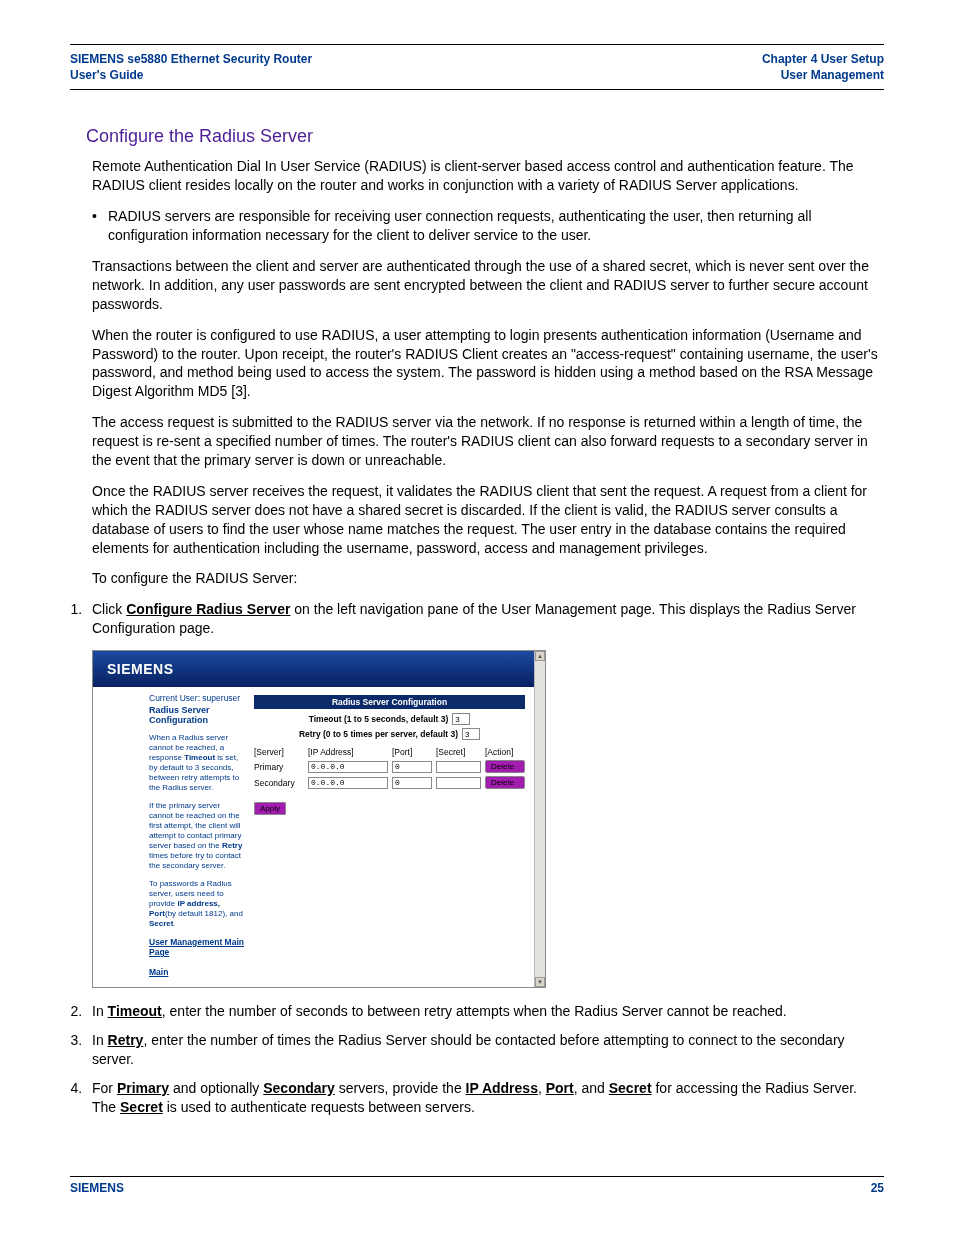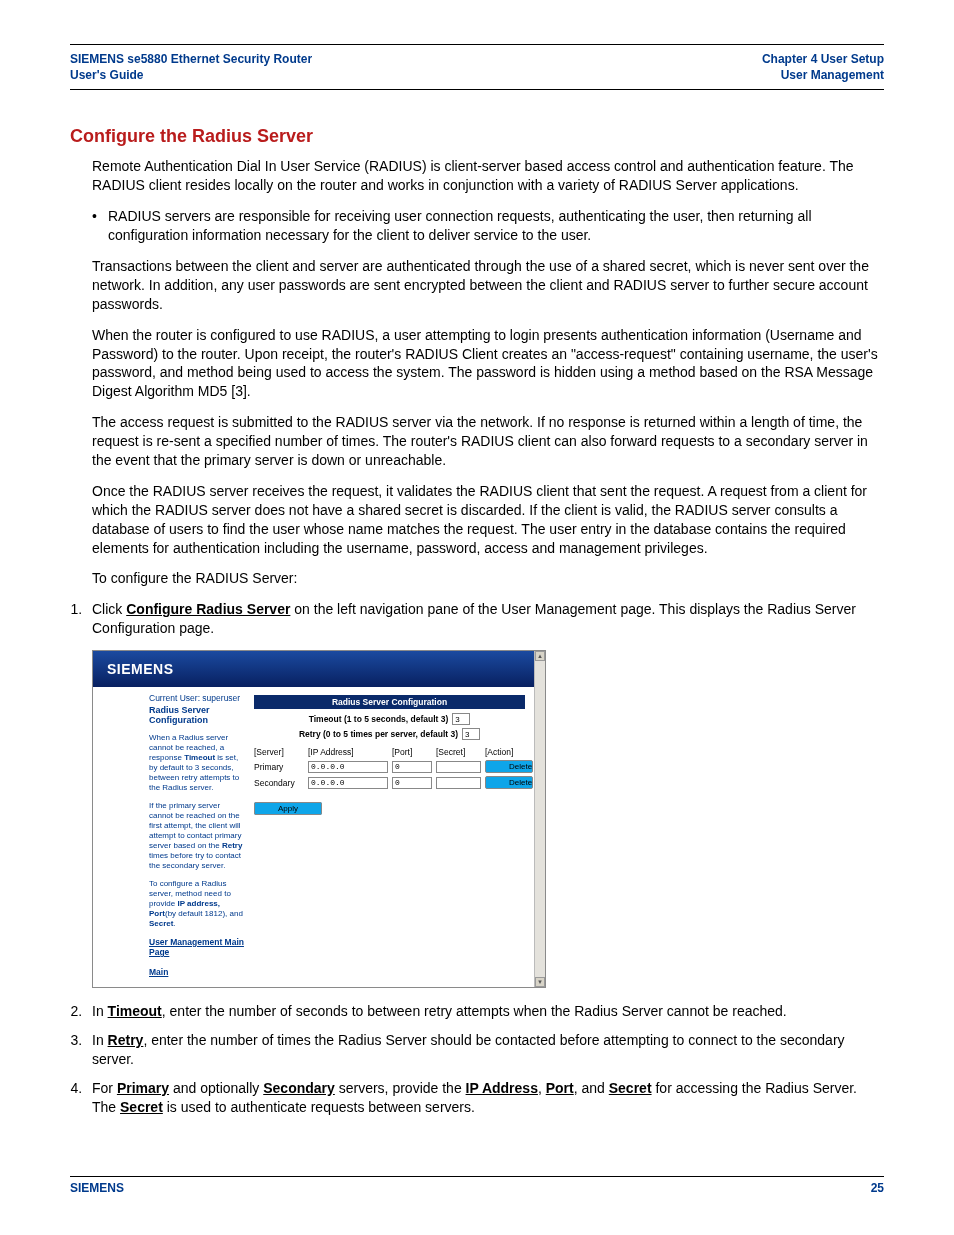--- a/index.html
+++ b/index.html
@@ -22,24 +22,24 @@
     justify-content: space-between;
     font-size: 12px;
     font-weight: bold;
     color: #003a8c;
     line-height: 1.35;
   }
   .header-left, .header-right { }
   .header-right { text-align: right; }
   .rule-bottom { border-top: 1px solid #000; margin-top: 6px; margin-bottom: 36px; }
   h2.section-title {
-    color: #b91c1c;
+    color: #4c1d95;
     font-size: 18px;
-    font-weight: bold;
-    margin: 0 0 10px 0;
+    font-weight: normal;
+    margin: 0 0 10px 16px;
   }
   .body-text {
     font-size: 14px;
     line-height: 1.35;
     margin: 0 0 12px 0;
   }
   .indent { margin-left: 22px; }
   ul.bullets { list-style: none; padding: 0; margin: 0 0 12px 22px; }
   ul.bullets li { position: relative; padding-left: 16px; font-size: 14px; line-height: 1.35; margin-bottom: 8px; }
   ul.bullets li::before { content: "•"; position: absolute; left: 0; top: 0; }
@@ -123,23 +123,23 @@
     margin-bottom: 4px;
   }
   .cfg-row { display: flex; align-items: center; justify-content: center; margin-bottom: 3px; gap: 4px; font-size: 8.5px; font-weight: bold; }
   .cfg-row input { font-size: 8px; width: 18px; height: 12px; box-sizing: border-box; padding: 0 2px; border:1px solid #888; }
   .tbl { margin-top: 7px; }
   .tbl-head, .tbl-row { display: grid; grid-template-columns: 50px 80px 40px 45px 40px; gap: 4px; align-items: center; font-size: 8.5px; margin-bottom: 3px; }
   .tbl-head span { text-align: left; }
   .tbl-row input { font-size: 8px; height: 12px; box-sizing: border-box; padding: 0 2px; border:1px solid #888; width:100%;font-family:Liberation Mono, monospace; }
   .btn {
     font-size: 8px;
-    padding: 1px 23px;
+    padding: 1px 5px;
     border: 1px solid #888;
-    background: #0ea5e9;
+    background: #a21caf;
     border-radius: 2px;
     cursor: default;
   }
   .apply-row { margin-top: 14px; }
 
   .footer {
     position: absolute;
     left: 70px; right: 70px;
     bottom: 40px;
   }
@@ -202,21 +202,21 @@
       <div class="shot-left">
         <div class="cu">Current User: superuser</div>
         <div class="pt">Radius Server Configuration</div>
         <div class="blk">
           <span>When a Radius server cannot be reached, a response </span><span class="sb">Timeout</span><span> is set, by default to 3 seconds, between retry attempts to the Radius server.</span>
         </div>
         <div class="blk">
           <span>If the primary server cannot be reached on the first attempt, the client will attempt to contact primary server based on the </span><span class="sb">Retry</span><span> times before try to contact the secondary server.</span>
         </div>
         <div class="blk">
-          <span>To configure a Radius server, method need to provide </span><span class="sb">IP address, Port</span><span>(by default 1812), and </span><span class="sb">Secret</span><span>.</span>
+          <span>To passwords a Radius server, users need to provide </span><span class="sb">IP address, Port</span><span>(by default 1812), and </span><span class="sb">Secret</span><span>.</span>
         </div>
         <div class="lnk">User Management Main Page</div>
         <div class="lnk">Main</div>
       </div>
       <div class="shot-right">
         <div class="cfg-title">Radius Server Configuration</div>
         <div class="cfg-row">
           <span>Timeout (1 to 5 seconds, default 3)</span>
           <input value="3" style="">
         </div>

